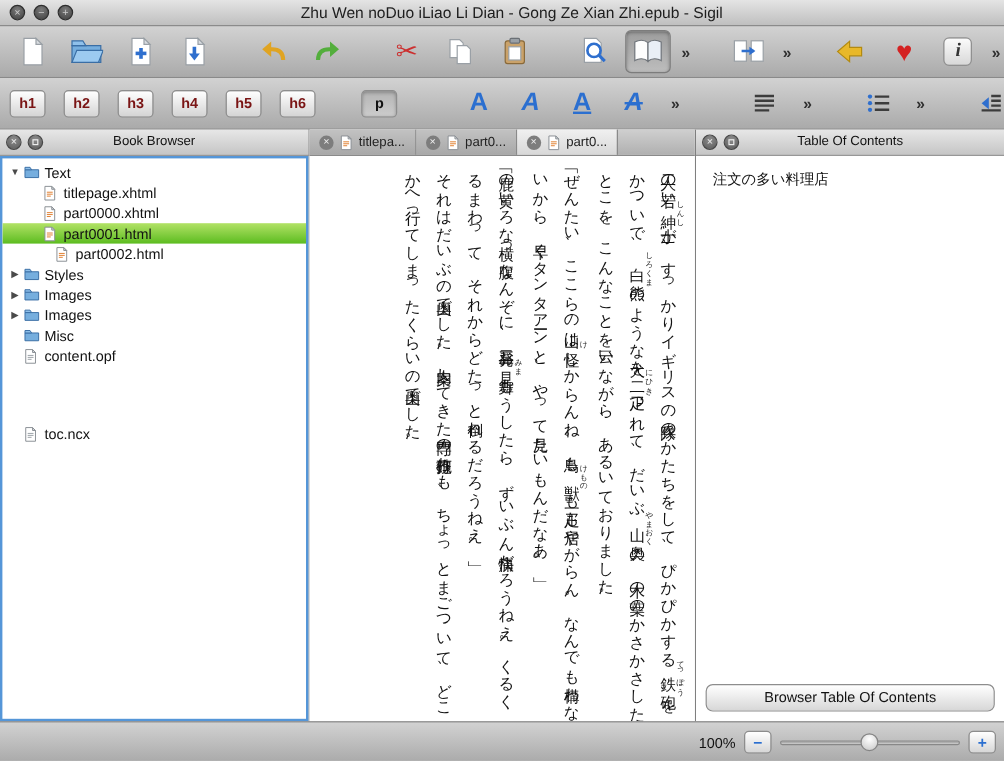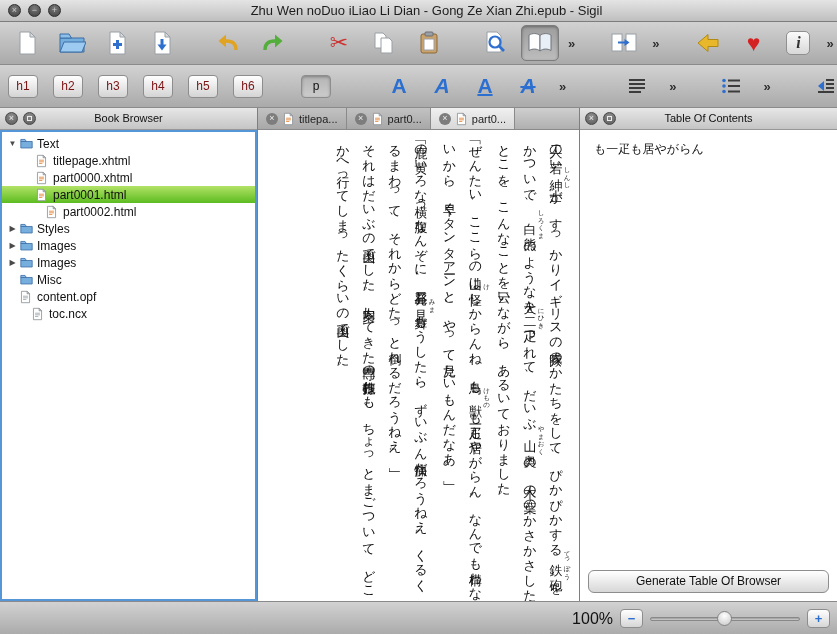--- a/index.html
+++ b/index.html
@@ -29,21 +29,21 @@
                   box-shadow:inset 0 1px 3px rgba(0,0,0,.35); }
   .tb-chevron { font-size:13px; font-weight:bold; color:#2f2f2f; flex:0 0 auto; padding:0 2px; }
   .glyph-cut { font-size:22px; color:#cc3030; line-height:1; }
   .glyph-heart { font-size:23px; color:#d42222; line-height:1; }
   .info-badge { width:24px; height:24px; border-radius:5px; background:linear-gradient(#fbfbfb,#d8d8d8);
                 border:1px solid #909090; color:#333; font-family:"Liberation Serif",serif;
                 font-weight:bold; font-style:italic; font-size:16px; display:flex; align-items:center; justify-content:center; }
 
   .hbtn { min-width:30px; height:23px; padding:0 7px; flex:0 0 auto; border-radius:4px;
           background:linear-gradient(#ffffff,#d4d4d4); border:1px solid #8d8d8d;
-          font-size:12px; font-weight:normal; color:#7a1515;
+          font-size:12px; font-weight:bold; color:#7a1515;
           display:flex; align-items:center; justify-content:center; }
   .hbtn.dark { color:#111; }
   .hbtn.pressed { background:linear-gradient(#b4b4b4,#cccccc); box-shadow:inset 0 1px 3px rgba(0,0,0,.3); }
   .fbtn { width:28px; height:30px; flex:0 0 auto; display:flex; align-items:center; justify-content:center;
           font-size:21px; font-weight:bold; color:#2b6fd0; }
   .fbtn.italic { font-style:italic; }
   .fbtn.underline { text-decoration:underline; text-decoration-thickness:2px; }
   .fbtn.strike { text-decoration:line-through; }
 
   
@@ -85,21 +85,21 @@
   .toc-body { flex:1; background:#fff; position:relative; padding:10px 14px; font-size:12px; color:#111; }
   .toc-entry { height:18px; line-height:18px; white-space:nowrap; }
   .toc-generate { position:absolute; left:8px; right:8px; bottom:8px; height:23px; border-radius:6px;
                   background:linear-gradient(#ffffff,#d7d7d7); border:1px solid #8d8d8d;
                   font-size:12px; color:#111; text-align:center; line-height:21px; }
 
   
   .statusbar { position:absolute; left:0; right:0; bottom:0; height:33px;
                background:linear-gradient(#d2d2d2,#ababab); border-top:1px solid #8a8a8a; }
   .zoom { position:absolute; right:7px; top:7px; display:flex; align-items:center; gap:7px; }
-  .zoom-label { font-size:16px; color:#111; }
+  .zoom-label { font-size:12px; color:#111; }
   .zoom-btn { width:23px; height:19px; border-radius:4px; background:linear-gradient(#ffffff,#d6d6d6);
               border:1px solid #8d8d8d; color:#2b6fd0; font-size:13px; font-weight:bold;
               text-align:center; line-height:17px; }
   .slider { position:relative; width:150px; height:19px; }
   .slider-track { position:absolute; left:0; right:0; top:8px; height:4px; border-radius:2px;
                   background:linear-gradient(#9b9b9b,#cfcfcf); border:1px solid #888; }
   .slider-knob { position:absolute; left:50%; top:2px; width:15px; height:15px; margin-left:-8px;
                  border-radius:50%; background:radial-gradient(circle at 50% 30%, #ffffff, #c6c6c6);
                  border:1px solid #858585; }
 </style>
@@ -375,21 +375,21 @@
             <span class="twisty"></span>
             <span class="tree-icon">
               <svg viewBox="0 0 16 16" width="13" height="14">
                 <path d="M3 1h7l3 3v11H3z" fill="#fff" stroke="#8a8f94"></path>
                 <path d="M10 1l3 3h-3z" fill="#d5d9dd" stroke="#8a8f94"></path>
                 <path d="M5 7h6M5 9h6M5 11h4" stroke="#9aa0a6"></path>
               </svg>
             </span>
             <span class="tree-label">content.opf</span>
           </div>
-          <div class="tree-row" style="padding-left: 16px;">
+          <div class="tree-row" style="padding-left: 4px; margin-top: 48px;">
             <span class="twisty"></span>
             <span class="tree-icon">
               <svg viewBox="0 0 16 16" width="13" height="14">
                 <path d="M3 1h7l3 3v11H3z" fill="#fff" stroke="#8a8f94"></path>
                 <path d="M10 1l3 3h-3z" fill="#d5d9dd" stroke="#8a8f94"></path>
                 <path d="M5 7h6M5 9h6M5 11h4" stroke="#9aa0a6"></path>
               </svg>
             </span>
             <span class="tree-label">toc.ncx</span>
           </div>
@@ -443,23 +443,23 @@
     <div class="toc">
       <div class="panel-header">
         <div class="ph-icons">
           <span class="ph-circle">×</span>
           <span class="ph-circle ph-float"></span>
         </div>
         <span>Table Of Contents</span>
       </div>
       <div class="toc-body">
         <div id="toc-entries">
-            <div class="toc-entry">も一疋も居やがらん</div>
-          </div>
-        <div class="toc-generate">Generate Table Of Browser</div>
+            <div class="toc-entry">注文の多い料理店</div>
+          </div>
+        <div class="toc-generate">Browser Table Of Contents</div>
       </div>
     </div>
   </div>
 
   <div class="statusbar">
     <div class="zoom">
       <span class="zoom-label">100%</span>
       <div class="zoom-btn">−</div>
       <div class="slider">
         <div class="slider-track"></div>

